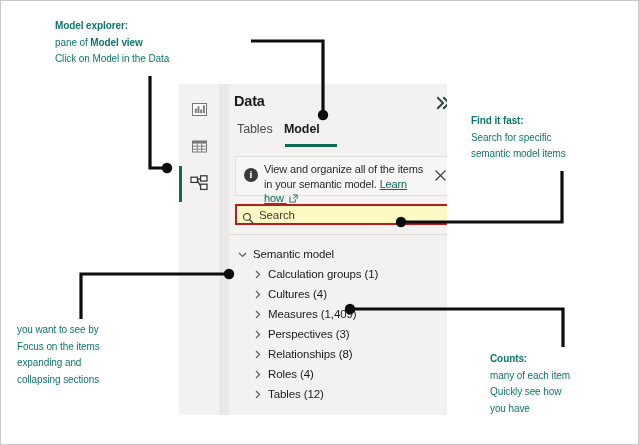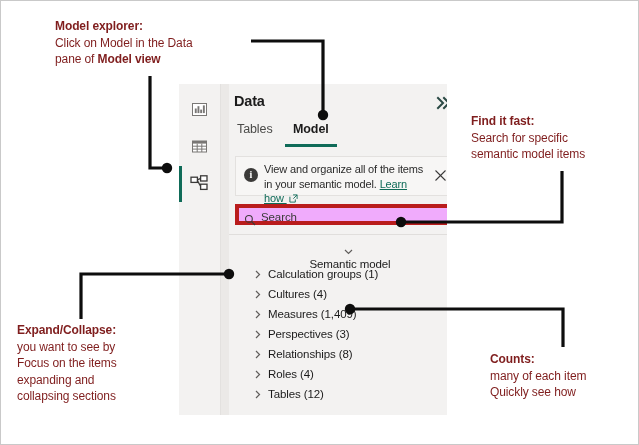--- a/index.html
+++ b/index.html
@@ -19,22 +19,22 @@
     height: 445px;
     background: #ffffff;
     box-sizing: border-box;
     border: 1px solid #c9c9c9;
     overflow: hidden;
   }
 
   
   .callout {
     position: absolute;
-    color: #7f1d1d;
-    font-size: 12px;
+    color: #0f766e;
+    font-size: 10px;
     line-height: 16.5px;
     letter-spacing: -0.1px;
   }
   .callout .ttl {
     font-weight: bold;
     display: block;
   }
   .callout .bodytxt {
     display: block;
     font-weight: normal;
@@ -141,21 +141,21 @@
     font-size: 12.5px;
     color: #4a4a48;
     padding-bottom: 7px;
     letter-spacing: -0.1px;
   }
   .tab.active {
     color: #1b1b1b;
     font-weight: bold;
   }
   #tab-tables { left: 8px; }
-  #tab-model  { left: 64px; text-align: right; }
+  #tab-model  { left: 55px; text-align: right; }
   .tab-underline {
     position: absolute;
     left: 56px;
     top: 22px;
     width: 52px;
     height: 3px;
     background: #0f6b58;
   }
 
   
@@ -205,22 +205,22 @@
     right: 5px; top: 11px;
     width: 13px; height: 13px;
   }
 
   
   #search-box {
     position: absolute;
     left: 6px; top: 120px;
     width: 218px;
     height: 21px;
-    background: #f0abfc;
-    border: 4px solid #b91c1c;
+    background: #fef9c3;
+    border: 2px solid #b91c1c;
     box-sizing: border-box;
   }
   #search-icon {
     position: absolute;
     left: 5px; top: 4px;
     width: 12px; height: 12px;
   }
   #search-placeholder {
     position: absolute;
     left: 22px; top: 3px;
@@ -242,21 +242,21 @@
     position: absolute;
     left: 0; top: 160px;
     width: 232px;
   }
   .tree-row {
     position: relative;
     height: 20px;
     display: flex;
     align-items: center;
   }
-  .tree-row.root { padding-left: 6px; flex-direction: column; }
+  .tree-row.root { padding-left: 6px; }
   .tree-row.child { padding-left: 21px; }
   .twisty {
     width: 14px; height: 14px;
     display: flex;
     align-items: center;
     justify-content: center;
     flex: 0 0 14px;
   }
   .tree-label {
     margin-left: 4px;
@@ -448,37 +448,37 @@
 
     <polyline points="80,318 80,273 224,273" fill="none" stroke="#0d0d0d" stroke-width="3.2"></polyline>
     <circle cx="228" cy="273" r="5.2" fill="#0d0d0d"></circle>
 
     <polyline points="352,308 562,308 562,346" fill="none" stroke="#0d0d0d" stroke-width="3.2"></polyline>
     <circle cx="349" cy="308" r="5.2" fill="#0d0d0d"></circle>
   </svg>
 
   <div class="callout" id="callout-model-explorer">
     <span class="ttl">Model explorer:</span>
+    <span class="bodytxt"><span>pane of </span><b>Model view</b></span>
     <span class="bodytxt">Click on Model in the Data</span>
-    <span class="bodytxt"><span>pane of </span><b>Model view</b></span>
   </div>
 
   <div class="callout" id="callout-find-it-fast">
     <span class="ttl">Find it fast:</span>
     <span class="bodytxt">Search for specific</span>
     <span class="bodytxt">semantic model items</span>
   </div>
 
   <div class="callout" id="callout-expand-collapse">
-    <span class="ttl">Expand/Collapse:</span>
     <span class="bodytxt">you want to see by</span>
     <span class="bodytxt">Focus on the items</span>
     <span class="bodytxt">expanding and</span>
     <span class="bodytxt">collapsing sections</span>
   </div>
 
   <div class="callout" id="callout-counts">
     <span class="ttl">Counts:</span>
     <span class="bodytxt">many of each item</span>
     <span class="bodytxt">Quickly see how</span>
+    <span class="bodytxt">you have</span>
   </div>
 
 </div>
 
 </body></html>

